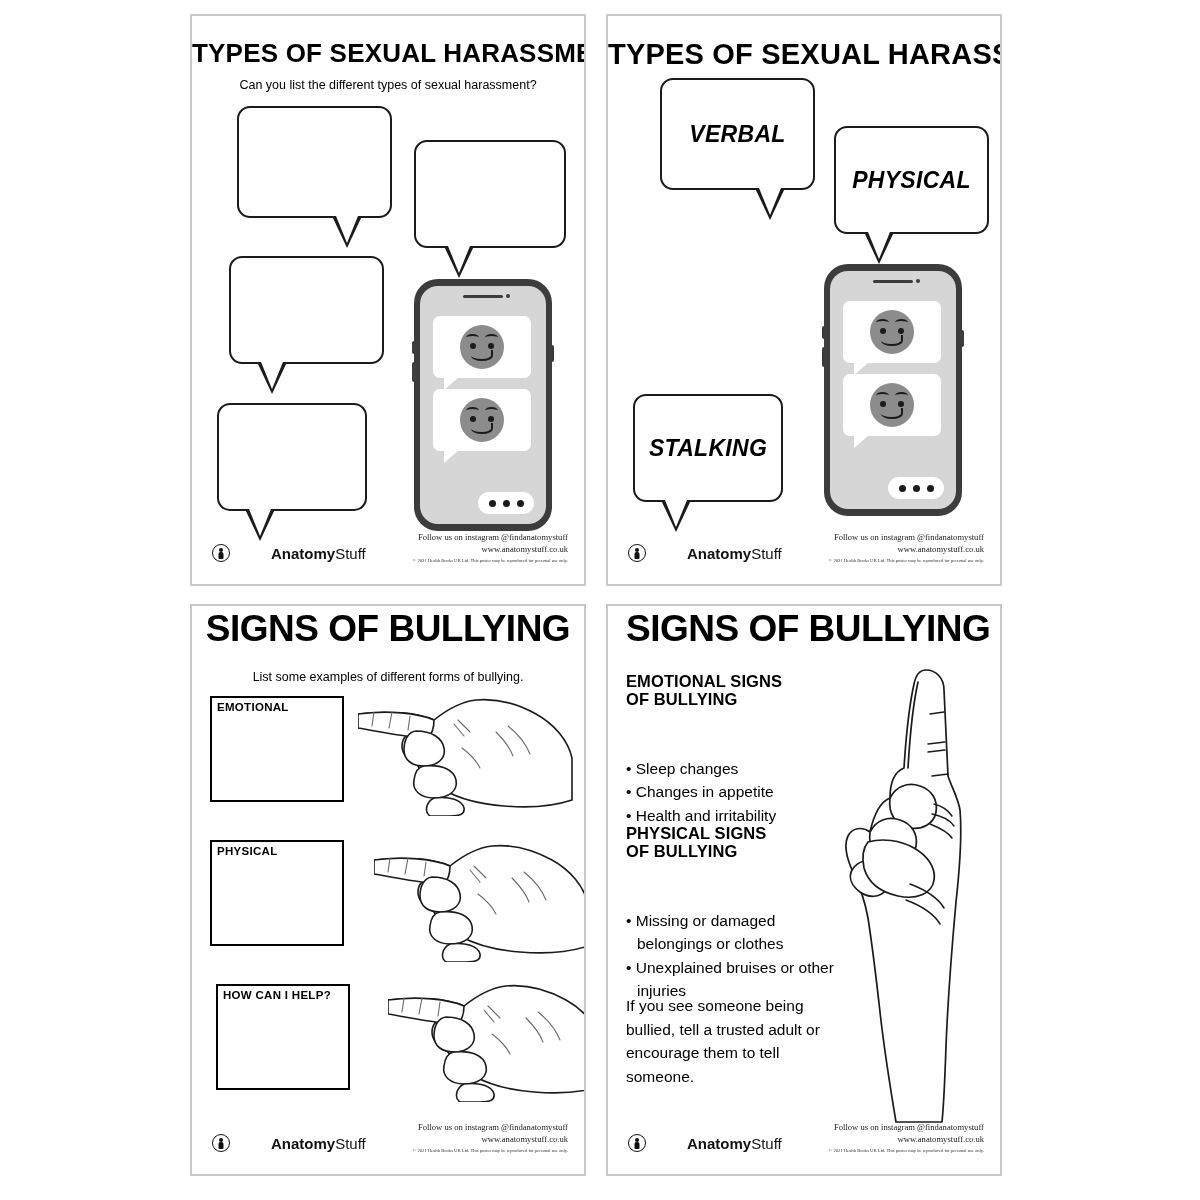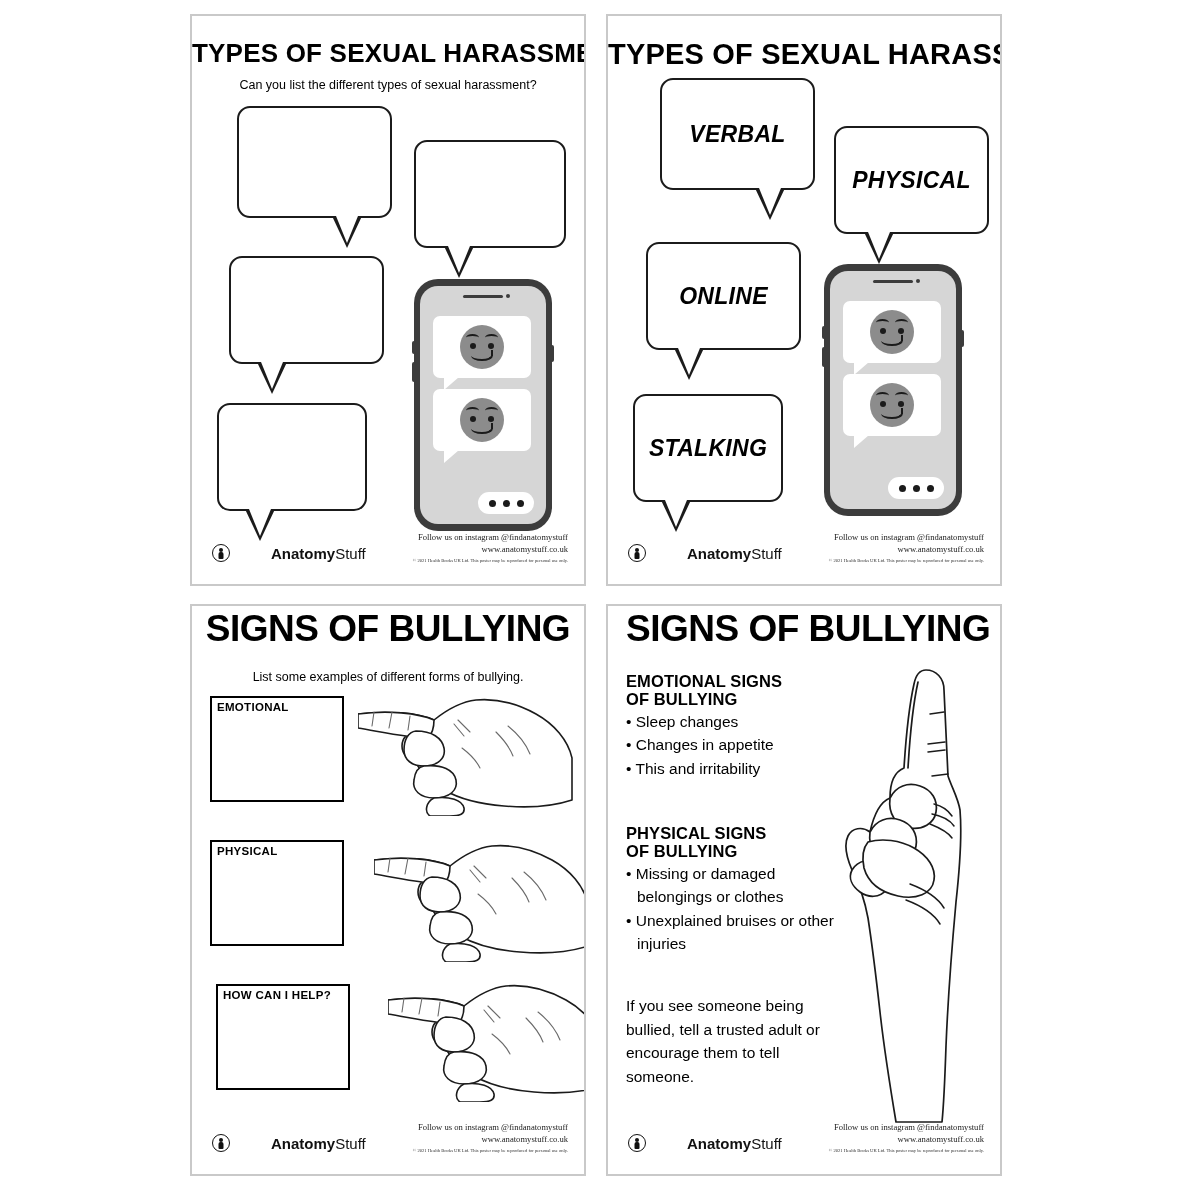--- a/index.html
+++ b/index.html
@@ -226,21 +226,21 @@
   }
 
   
   .sb-heading {
     position: absolute; left: 18px;
     font-size: 16.5px; font-weight: 700;
     line-height: 1.12; color: #000; letter-spacing: 0.1px;
   }
   #sbh1 { top: 66px; }
   #sbh2 { top: 218px; }
-  .sb-list { position: absolute; left: 18px; width: 212px; }
+  .sb-list { position: absolute; left: 18px; width: 212px; margin-top: 47px; }
   #sbl1 { top: 104px; }
   #sbl2 { top: 256px; }
   .sb-list li {
     list-style: none;
     font-size: 15.5px; color: #000;
     line-height: 1.5;
     text-indent: -11px; padding-left: 11px;
   }
   .sb-list li::before { content: "• "; }
   .sb-para {
@@ -363,25 +363,20 @@
     <div class="bubble" id="f1">
       <span class="bubble-label">VERBAL</span>
       <span class="tail"></span>
       <span class="tail-in"></span>
     </div>
     <div class="bubble" id="f2">
       <span class="bubble-label">PHYSICAL</span>
       <span class="tail"></span>
       <span class="tail-in"></span>
     </div>
-    <div class="bubble" id="f3">
-      <span class="bubble-label">ONLINE</span>
-      <span class="tail"></span>
-      <span class="tail-in"></span>
-    </div>
     <div class="bubble" id="f4">
       <span class="bubble-label">STALKING</span>
       <span class="tail"></span>
       <span class="tail-in"></span>
     </div>
 
     <div class="phone" id="phone-filled">
       <span class="phone-btn btn-l1"></span>
       <span class="phone-btn btn-l2"></span>
       <span class="phone-btn btn-r1"></span>
@@ -521,21 +516,21 @@
   <div class="poster" id="poster-sb-filled">
     <div class="poster-title title-sb left-al">SIGNS OF BULLYING</div>
 
     <div class="sb-heading" id="sbh1">
       <div>EMOTIONAL SIGNS</div>
       <div>OF BULLYING</div>
     </div>
     <ul class="sb-list" id="sbl1">
       <li>Sleep changes</li>
       <li>Changes in appetite</li>
-      <li>This and irritability</li>
+      <li>Health and irritability</li>
     </ul>
 
     <div class="sb-heading" id="sbh2">
       <div>PHYSICAL SIGNS</div>
       <div>OF BULLYING</div>
     </div>
     <ul class="sb-list" id="sbl2">
       <li>Missing or damaged belongings or clothes</li>
       <li>Unexplained bruises or other injuries</li>
     </ul>

